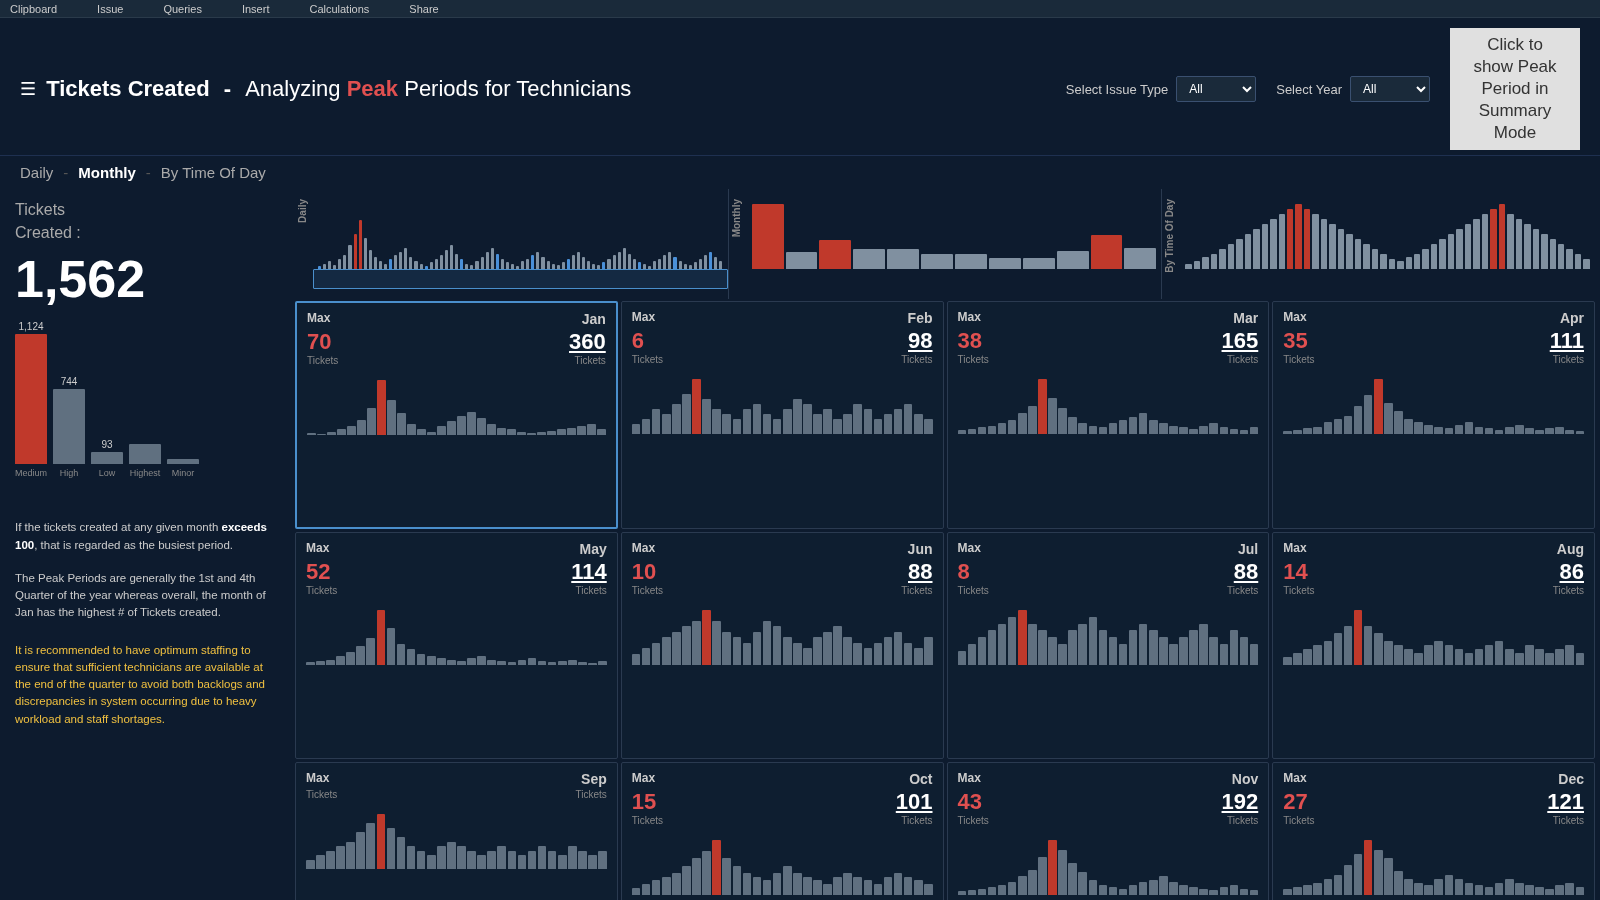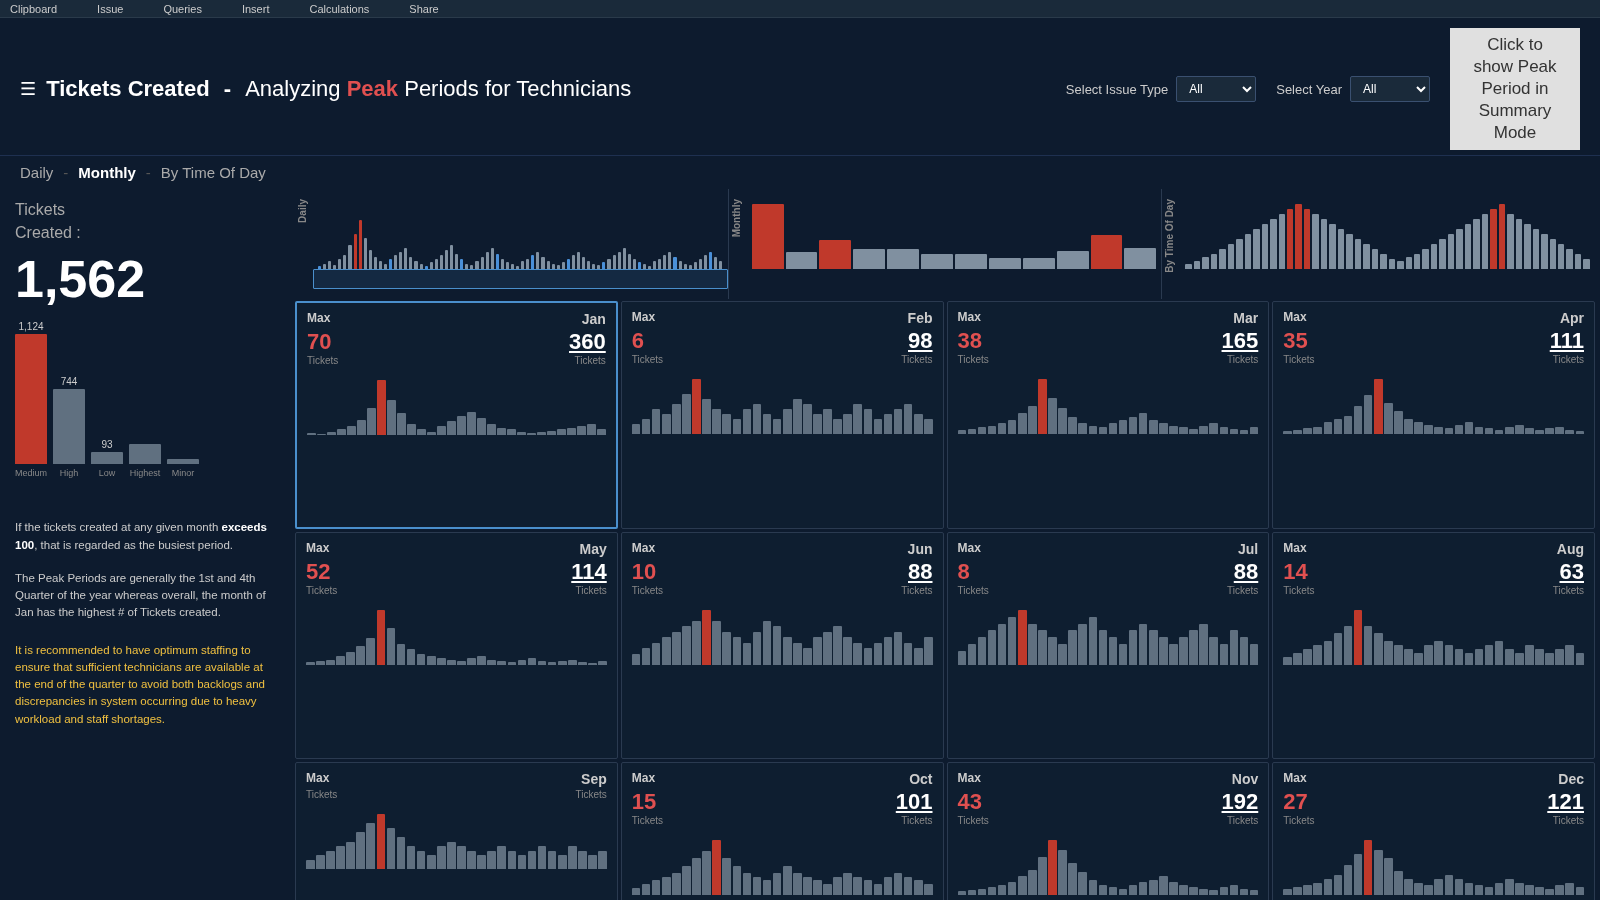--- a/index.html
+++ b/index.html
@@ -880,21 +880,21 @@
             <div class="month-bar gray" style="height: 20.625px;"></div>
           </div>
         </div>
         <div class="month-card">
           <div class="month-card-header">
     <span class="month-max-label">Max</span>
     <span class="month-name">Aug</span>
   </div>
           <div class="month-values">
     <span class="month-max-val">14</span>
-    <span class="month-total-val">63</span>
+    <span class="month-total-val">86</span>
   </div>
           <div class="month-tickets-labels">
     <span>Tickets</span>
     <span>Tickets</span>
   </div>
           <div class="month-chart">
             <div class="month-bar gray" style="height: 7.85714px;"></div>
             <div class="month-bar gray" style="height: 11.7857px;"></div>
             <div class="month-bar gray" style="height: 15.7143px;"></div>
             <div class="month-bar gray" style="height: 19.6429px;"></div>

